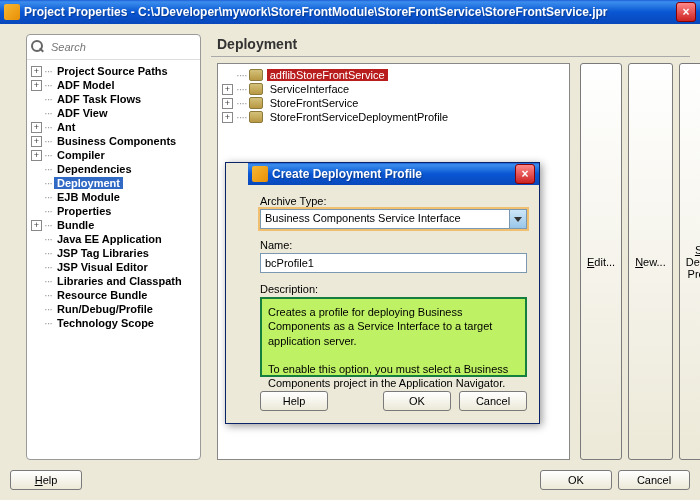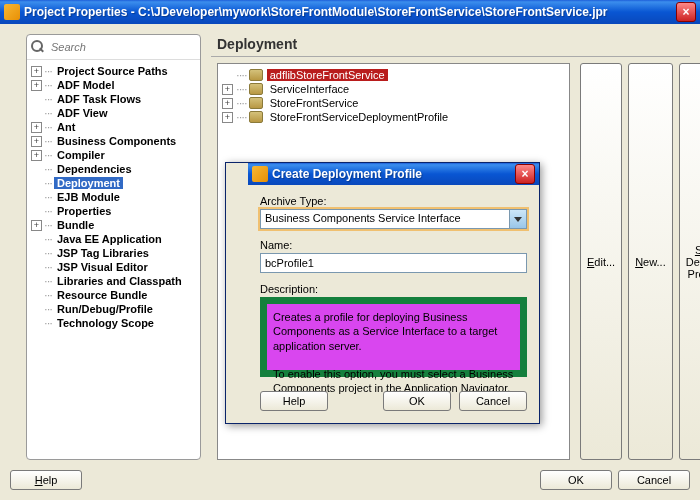--- a/index.html
+++ b/index.html
@@ -51,21 +51,21 @@
 
 .modal { position:absolute; left:225px; top:162px; width:315px; background:#ece9d8; border:1px solid #0a246a; box-shadow:2px 2px 8px rgba(0,0,0,.4);padding-left:22px; }
 .modal .titlebar { height:22px; font-size:11px; }
 .modal-body { padding:10px 12px; }
 .field-label { margin-bottom:2px; }
 .combo { display:flex; border:1px solid #7a98af; background:#fff; height:20px; box-shadow:0 0 0 2px #f0c070; }
 .combo-text { flex:1; padding:2px 4px; }
 .combo-btn { width:17px; background:linear-gradient(to bottom,#cde6f7,#99c6e9); border-left:1px solid #7a98af; display:flex; align-items:center; justify-content:center; cursor:pointer; }
 .combo-btn span { width:0; height:0; border-left:4px solid transparent; border-right:4px solid transparent; border-top:5px solid #333; }
 .text-input { width:100%; border:1px solid #7a98af; padding:2px 4px; height:20px; font-size:11px; }
-.desc-box { border:7px solid #15803d; background:#d946ef; padding:6px; height:80px; font-size:11px; line-height:1.3; }
+.desc-box { border:2px solid #15803d; background:#bef264; padding:6px; height:80px; font-size:11px; line-height:1.3; }
 .modal-buttons { display:flex; gap:8px; padding:4px 12px 12px; }
 .modal-buttons .spacer { flex:1; }
 .modal-buttons .btn { min-width:68px; }
 
 .gap { height:10px; }
 </style>
 </head>
 <body>
 
 <div class="titlebar">

